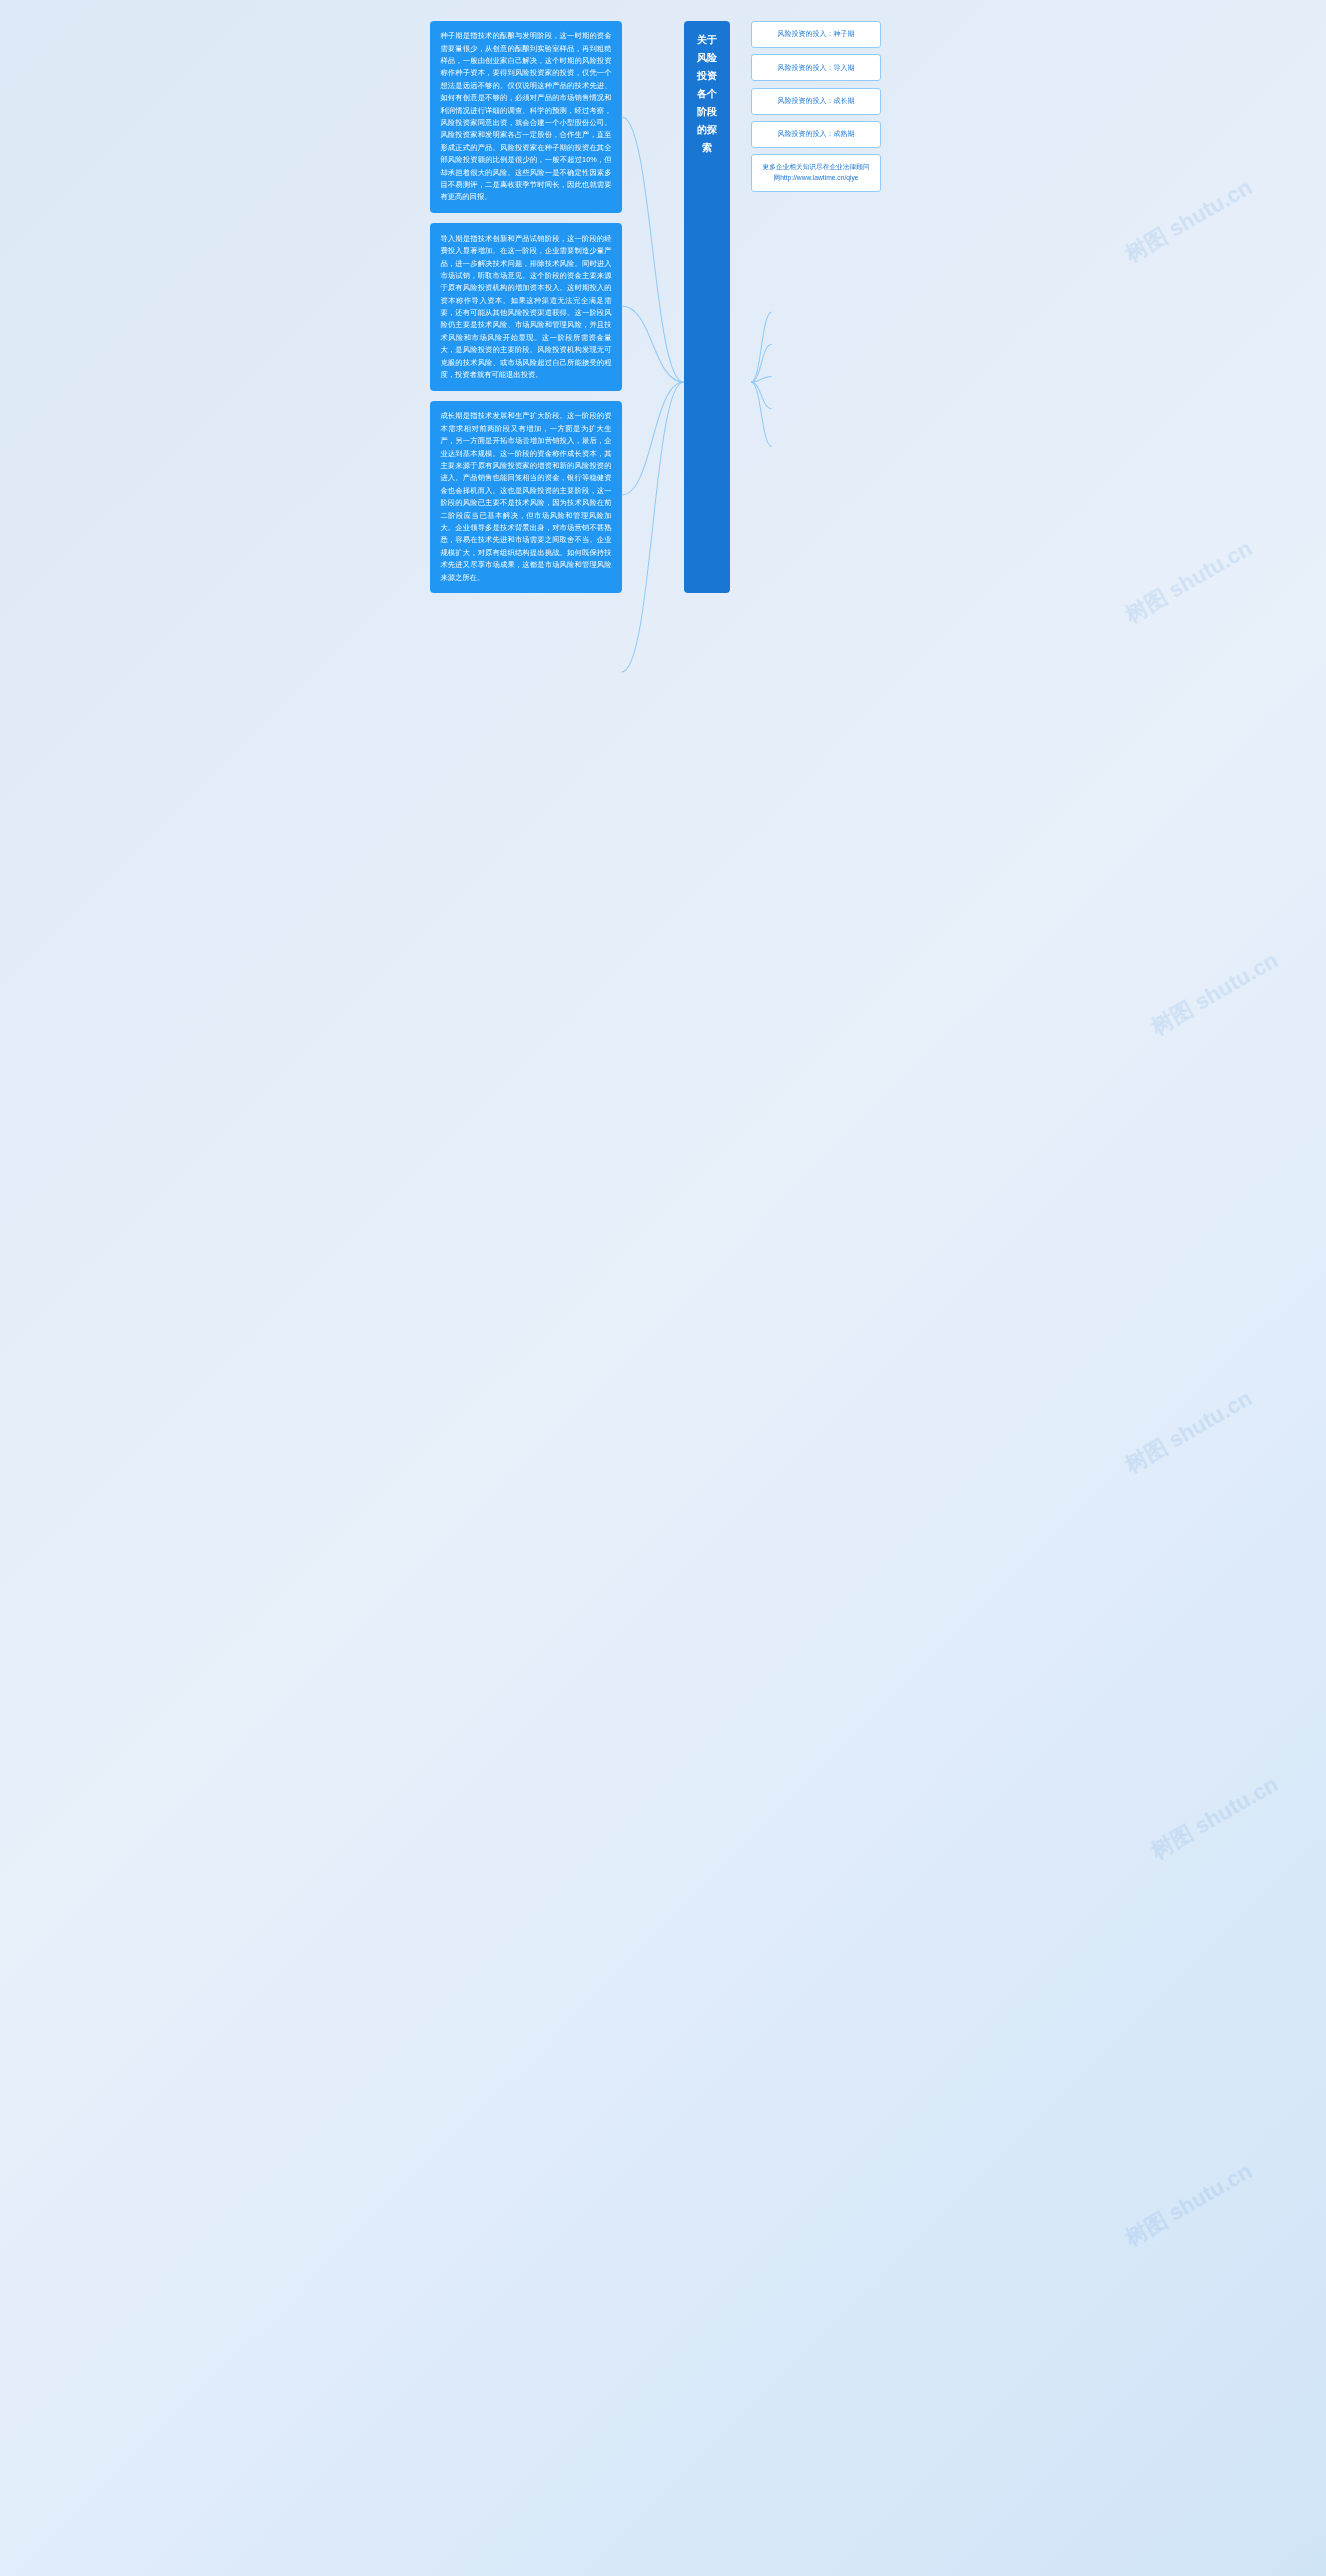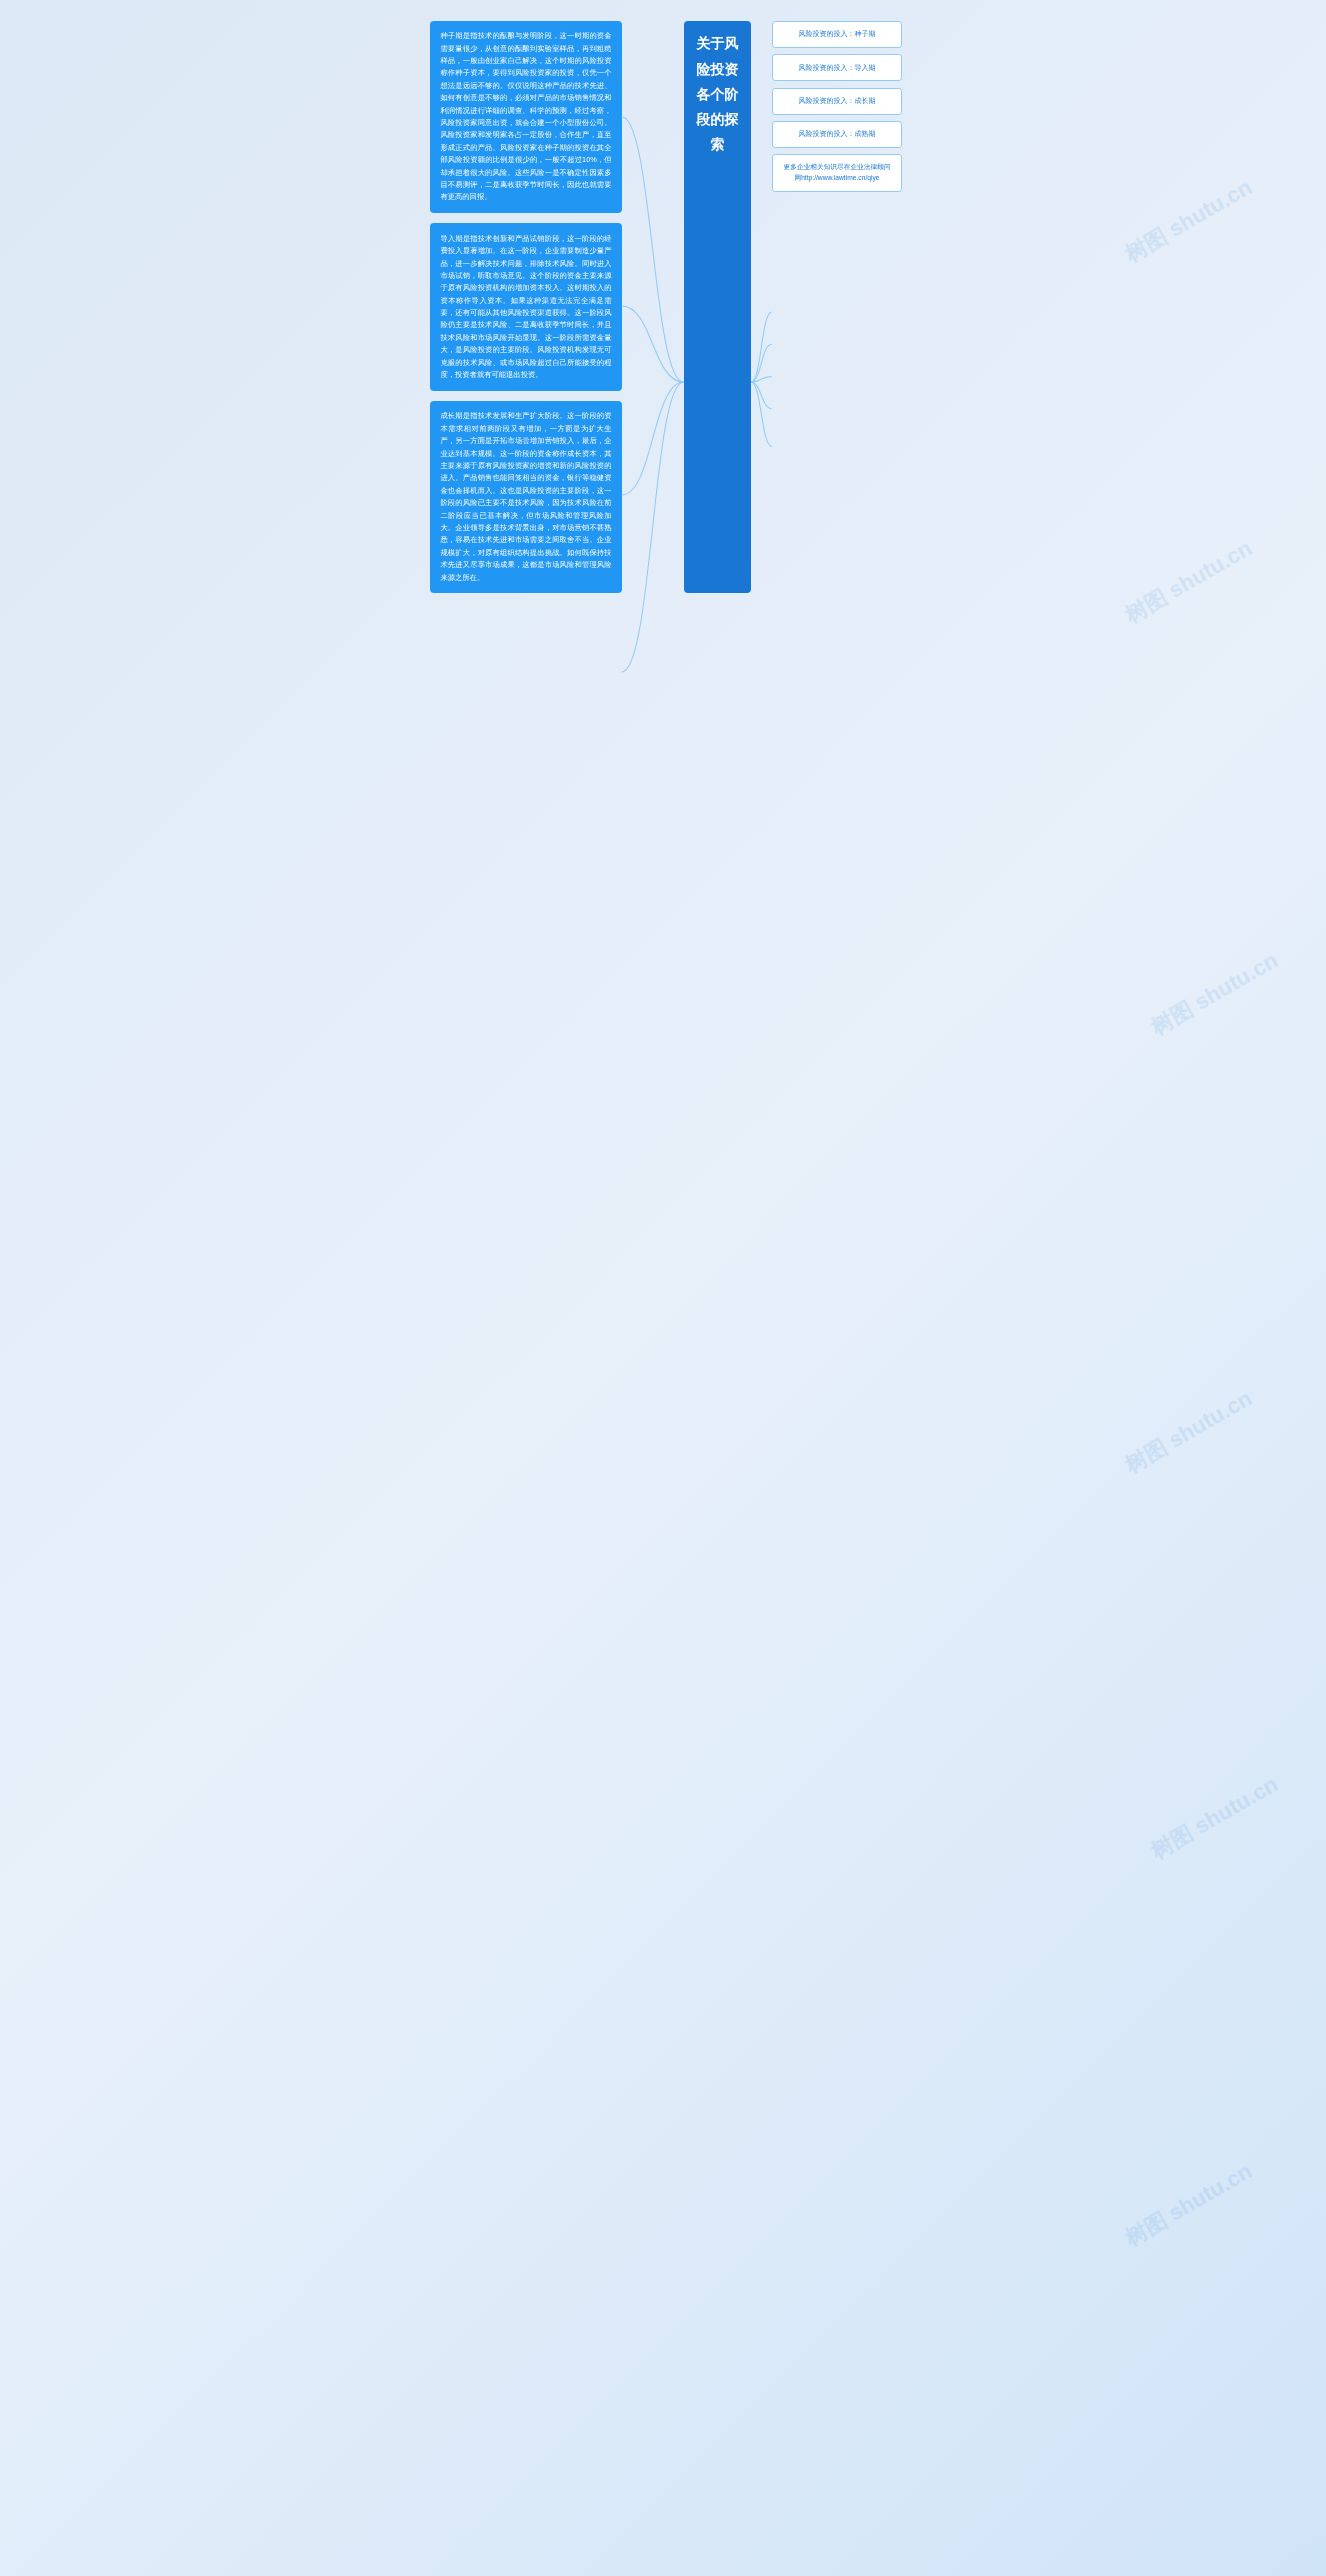--- a/index.html
+++ b/index.html
@@ -39,24 +39,24 @@
       line-height: 1.7;
       text-align: justify;
     }
 
     
     .center-box {
       background: #1976D2;
       color: white;
       padding: 10.4px 9.3px;
       border-radius: 4.1px;
-      font-size: 14px;
+      font-size: 10px;
       font-weight: bold;
       text-align: center;
-      width: 67px;
+      width: 46px;
       flex-shrink: 0;
       line-height: 1.8;
       z-index: 10;
     }
 
     
     .right-column {
       display: flex;
       flex-direction: column;
       gap: 6.2px;
@@ -128,21 +128,21 @@
 
   <div class="left-right-wrapper" style="position: relative;">
 
     <div class="left-column">
 
       <div class="left-box">
         <span>种子期是指技术的酝酿与发明阶段，这一时期的资金需要量很少，从创意的酝酿到实验室样品，再到粗糙样品，一般由创业家自己解决，这个时期的风险投资称作种子资本，要得到风险投资家的投资，仅凭一个想法是远远不够的。仅仅说明这种产品的技术先进、如何有创意是不够的，必须对产品的市场销售情况和利润情况进行详细的调查、科学的预测，经过考察，风险投资家同意出资，就会合建一个小型股份公司。风险投资家和发明家各占一定股份，合作生产，直至形成正式的产品。风险投资家在种子期的投资在其全部风险投资额的比例是很少的，一般不超过10%，但却承担着很大的风险。这些风险一是不确定性因素多目不易测评，二是离收获季节时间长，因此也就需要有更高的回报。</span>
       </div>
 
       <div class="left-box">
-        <span>导入期是指技术创新和产品试销阶段，这一阶段的经费投入显著增加。在这一阶段，企业需要制造少量产品，进一步解决技术问题，排除技术风险。同时进入市场试销，听取市场意见。这个阶段的资金主要来源于原有风险投资机构的增加资本投入。这时期投入的资本称作导入资本。如果这种渠道无法完全满足需要，还有可能从其他风险投资渠道获得。这一阶段风险仍主要是技术风险、二是离收获季节时间长，并且技术风险和市场风险开始显现。这一阶段所需资金量大，是风险投资的主要阶段。风险投资机构发现无可克服的技术风险、或市场风险超过自己所能接受的程度，投资者就有可能退出投资。</span>
+        <span>导入期是指技术创新和产品试销阶段，这一阶段的经费投入显著增加。在这一阶段，企业需要制造少量产品，进一步解决技术问题，排除技术风险。同时进入市场试销，听取市场意见。这个阶段的资金主要来源于原有风险投资机构的增加资本投入。这时期投入的资本称作导入资本。如果这种渠道无法完全满足需要，还有可能从其他风险投资渠道获得。这一阶段风险仍主要是技术风险、市场风险和管理风险，并且技术风险和市场风险开始显现。这一阶段所需资金量大，是风险投资的主要阶段。风险投资机构发现无可克服的技术风险、或市场风险超过自己所能接受的程度，投资者就有可能退出投资。</span>
       </div>
 
       <div class="left-box">
         <span>成长期是指技术发展和生产扩大阶段。这一阶段的资本需求相对前两阶段又有增加，一方面是为扩大生产，另一方面是开拓市场尝增加营销投入，最后，企业达到基本规模。这一阶段的资金称作成长资本，其主要来源于原有风险投资家的增资和新的风险投资的进入。产品销售也能回笼相当的资金，银行等稳健资金也会择机而入。这也是风险投资的主要阶段，这一阶段的风险已主要不是技术风险，因为技术风险在前二阶段应当已基本解决，但市场风险和管理风险加大。企业领导多是技术背景出身，对市场营销不甚熟悉，容易在技术先进和市场需要之间取舍不当。企业规模扩大，对原有组织结构提出挑战。如何既保持技术先进又尽享市场成果，这都是市场风险和管理风险来源之所在。</span>
       </div>
 
 
     </div>
 
     <div style="width:62px; flex-shrink:0;"></div>

